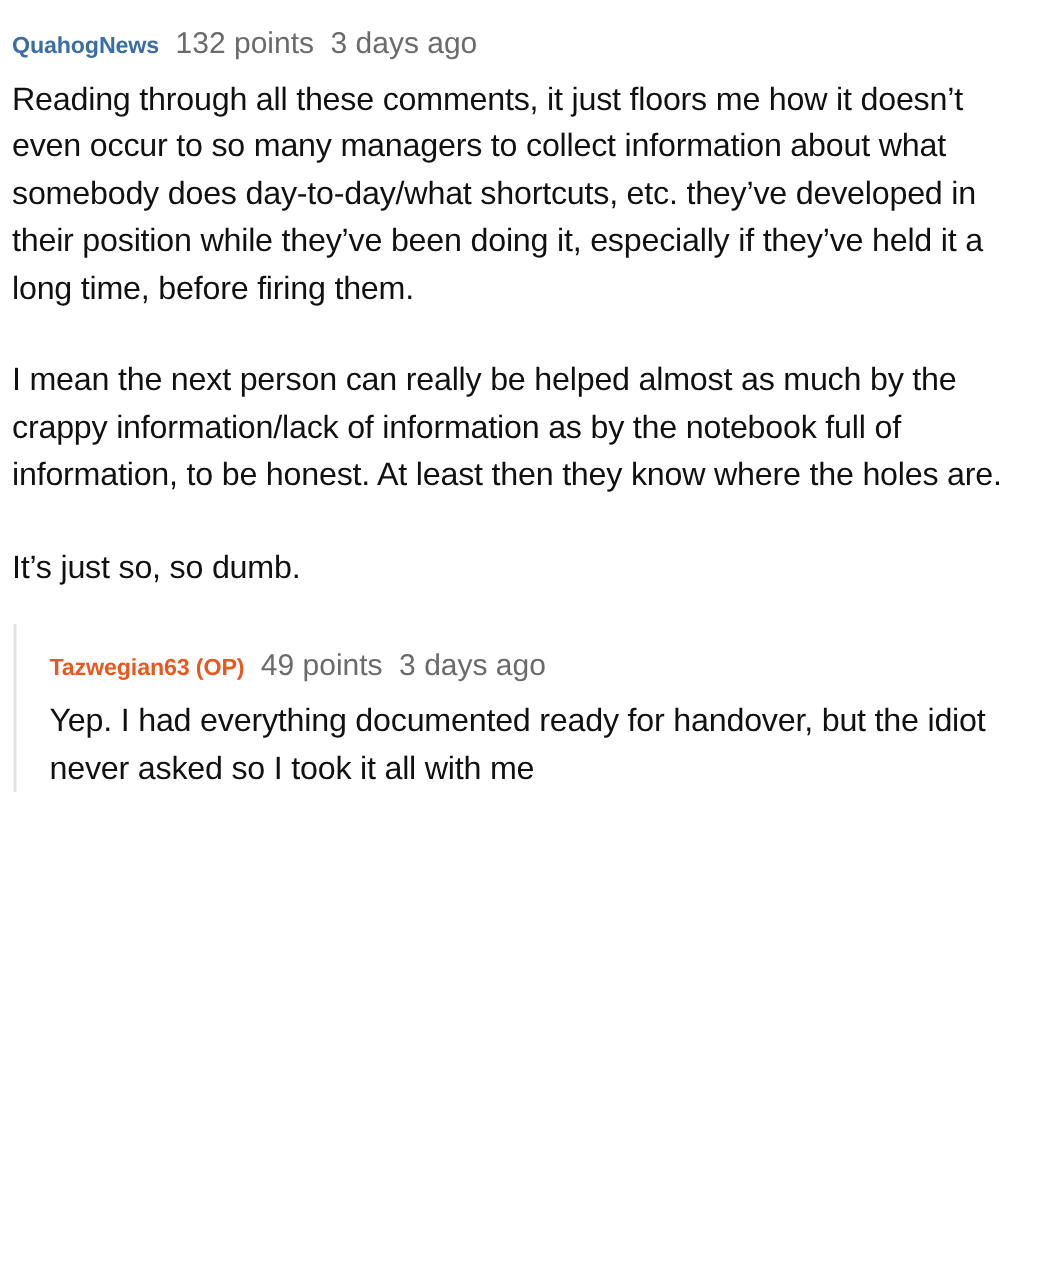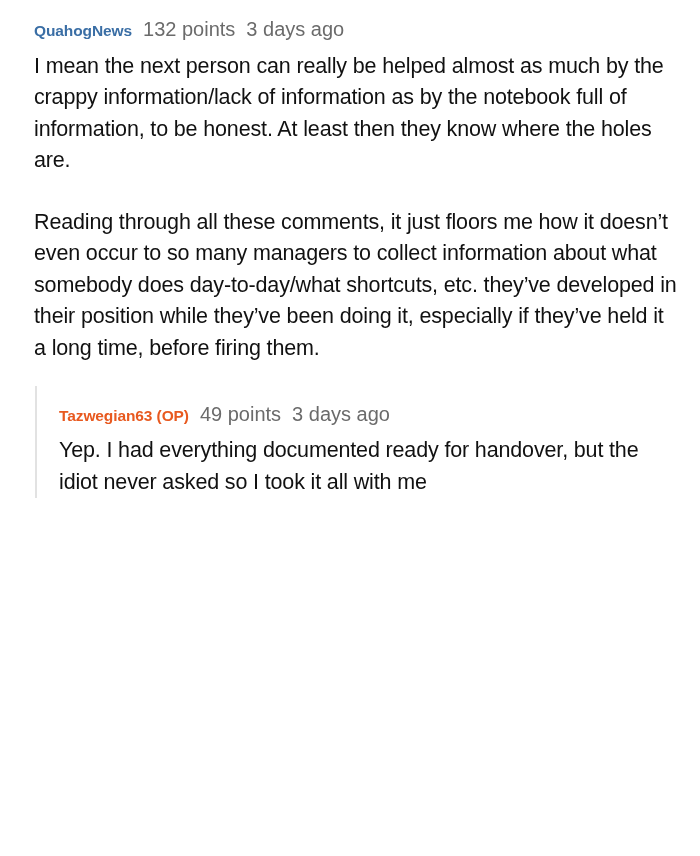--- a/index.html
+++ b/index.html
@@ -8,21 +8,21 @@
     background: #ffffff;
   }
   body {
     width: 700px;
     height: 856px;
     font-family: "Liberation Sans", sans-serif;
     color: #1a1a1b;
     overflow: hidden;
   }
   .thread {
-    padding: 18px 20px 0 34px;
+    padding: 18px 20px 0 8px;
     box-sizing: border-box;
   }
   .comment-header {
     display: flex;
     align-items: baseline;
     gap: 11px;
     margin-bottom: 10px;
     white-space: nowrap;
   }
   .author {
@@ -71,22 +71,23 @@
 
 <div class="thread">
 
   <div class="comment">
     <div class="comment-header">
       <span class="author">QuahogNews</span>
       <span class="meta">132 points</span>
       <span class="meta">3 days ago</span>
     </div>
     <div class="body-text">
+      <p>Reading through all these comments, it just floors me how it doesn’t even occur to so many managers to collect information about what somebody does day-to-day/what shortcuts, etc. they’ve developed in their position while they’ve been doing it, especially if they’ve held it a long time, before firing them.</p>
       <p>I mean the next person can really be helped almost as much by the crappy information/lack of information as by the notebook full of information, to be honest. At least then they know where the holes are.</p>
-      <p>Reading through all these comments, it just floors me how it doesn’t even occur to so many managers to collect information about what somebody does day-to-day/what shortcuts, etc. they’ve developed in their position while they’ve been doing it, especially if they’ve held it a long time, before firing them.</p>
+      <p>It’s just so, so dumb.</p>
     </div>
 
     <div class="reply">
       <div class="comment-header">
         <span class="author op">Tazwegian63 (OP)</span>
         <span class="meta">49 points</span>
         <span class="meta">3 days ago</span>
       </div>
       <div class="body-text">
         <p>Yep. I had everything documented ready for handover, but the idiot never asked so I took it all with me</p>

